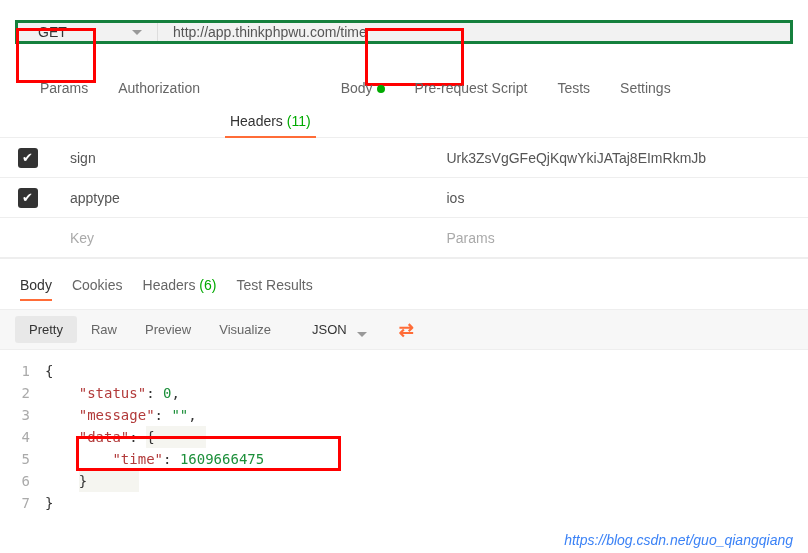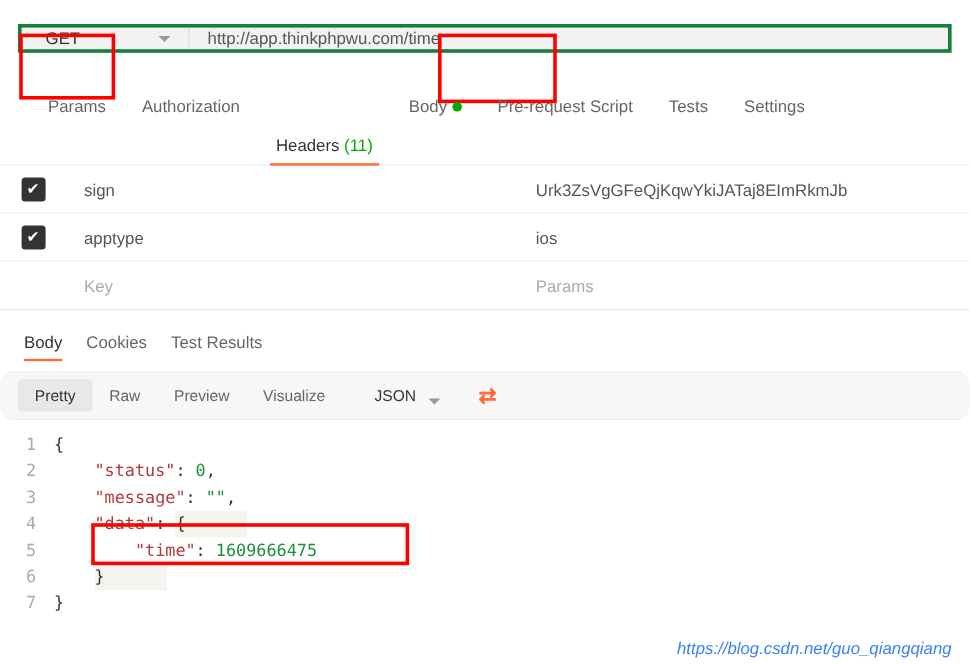--- a/index.html
+++ b/index.html
@@ -31,21 +31,21 @@
     .key-cell { flex: 1; padding: 0 15px; color: #555; font-size: 14px; max-width: 460px; }
     .key-cell.placeholder { color: #aaa; }
     .value-cell { flex: 1; padding: 0 15px; color: #555; font-size: 14px; overflow: hidden; white-space: nowrap; }
     .value-cell.placeholder { color: #aaa; }
     
     .tabs-response { display: flex; gap: 20px; margin-top: 10px; padding: 0 20px; }
     .tab-response { padding: 8px 0; font-size: 14px; color: #666; cursor: pointer; position: relative; }
     .tab-response.active { color: #333; }
     .tab-response.active::after { content: ""; position: absolute; bottom: 0; left: 0; right: 0; height: 2px; background: #ff6c37; }
     
-    .response-toolbar { display: flex; gap: 0; margin-top: 8px; padding: 6px 15px; background: #f7f7f7; border-top: 1px solid #eee; border-bottom: 1px solid #eee; align-items: center; border-radius: 12px; }
+    .response-toolbar { display: flex; gap: 0; margin-top: 8px; padding: 6px 15px; background: #f7f7f7; border-top: 1px solid #eee; border-bottom: 1px solid #eee; align-items: center; }
     .toolbar-btn { padding: 6px 14px; font-size: 13px; color: #666; border-radius: 3px; cursor: pointer; }
     .toolbar-btn.active { background: #e8e8e8; color: #333; }
     .format-dropdown { display: flex; align-items: flex-end; gap: 10px; padding: 6px 12px; margin-left: 15px; }
     .wrap-icon { margin-left: 20px; color: #ff6c37; font-size: 18px; font-weight: bold; }
     
     .code-block { padding: 10px 15px 0; font-family: "Consolas", "Monaco", monospace; font-size: 14px; line-height: 22px; }
     .code-line { display: flex; }
     .line-num { width: 30px; text-align: right; color: #aaa; padding-right: 15px; user-select: none; }
     .code-text { white-space: pre; }
     .json-key { color: #b23a3a; }
@@ -103,20 +103,21 @@
   <div class="header-row">
     <div class="check-cell"></div>
     <div class="key-cell placeholder">Key</div>
     <div class="value-cell placeholder">Params</div>
   </div>
 </div>
 
 <div class="tabs-response">
   <div class="tab-response active">Body</div>
   <div class="tab-response">Cookies</div>
+  <div class="tab-response"><span>Headers</span> <span class="tab-count">(6)</span></div>
   <div class="tab-response">Test Results</div>
 </div>
 
 <div class="response-toolbar">
   <div class="toolbar-btn active">Pretty</div>
   <div class="toolbar-btn">Raw</div>
   <div class="toolbar-btn">Preview</div>
   <div class="toolbar-btn">Visualize</div>
   <div class="format-dropdown">
     <span>JSON</span>

